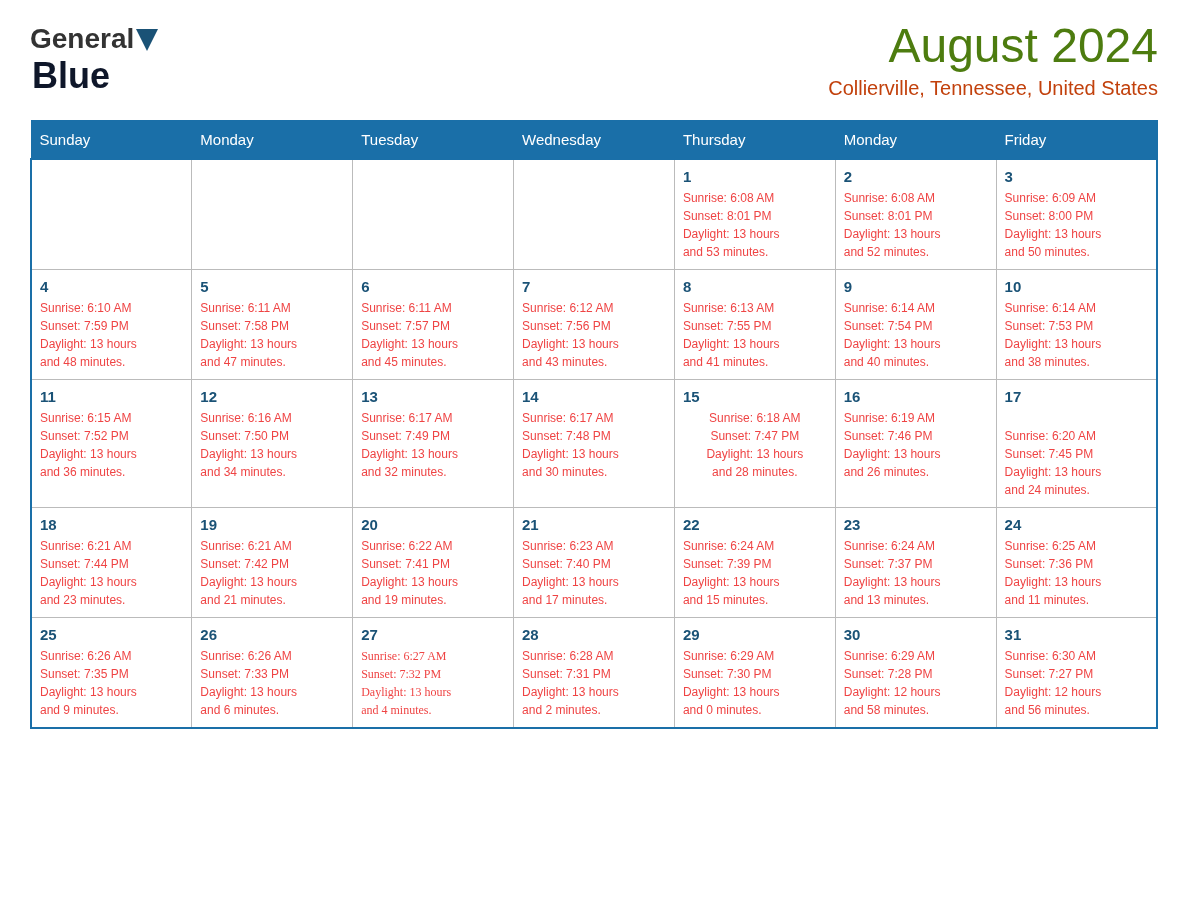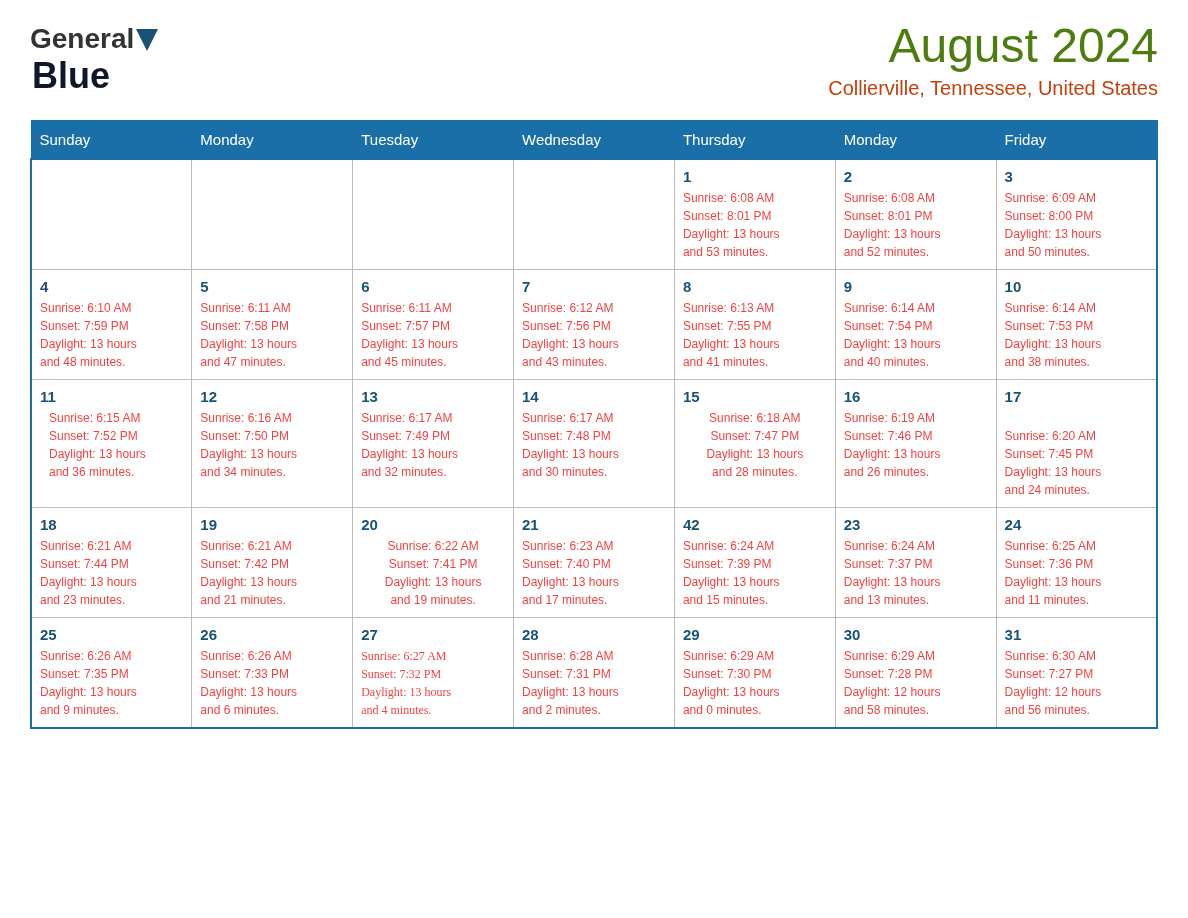--- a/index.html
+++ b/index.html
@@ -198,21 +198,21 @@
           <div class="day-number">10</div>
           <div class="day-info" style="white-space: pre-line;">Sunrise: 6:14 AM
 Sunset: 7:53 PM
 Daylight: 13 hours
 and 38 minutes.</div>
         </td>
       </tr>
       <tr>
         <td>
           <div class="day-number">11</div>
-          <div class="day-info" style="white-space: pre-line; margin-left: 9px;">Sunrise: 6:15 AM
+          <div class="day-info" style="white-space: pre-line;">Sunrise: 6:15 AM
 Sunset: 7:52 PM
 Daylight: 13 hours
 and 36 minutes.</div>
         </td>
         <td>
           <div class="day-number">12</div>
           <div class="day-info" style="white-space: pre-line;">Sunrise: 6:16 AM
 Sunset: 7:50 PM
 Daylight: 13 hours
 and 34 minutes.</div>
@@ -263,34 +263,34 @@
         </td>
         <td>
           <div class="day-number">19</div>
           <div class="day-info" style="white-space: pre-line;">Sunrise: 6:21 AM
 Sunset: 7:42 PM
 Daylight: 13 hours
 and 21 minutes.</div>
         </td>
         <td>
           <div class="day-number">20</div>
-          <div class="day-info" style="white-space: pre-line; text-align: center;">Sunrise: 6:22 AM
+          <div class="day-info" style="white-space: pre-line;">Sunrise: 6:22 AM
 Sunset: 7:41 PM
 Daylight: 13 hours
 and 19 minutes.</div>
         </td>
         <td>
           <div class="day-number">21</div>
           <div class="day-info" style="white-space: pre-line;">Sunrise: 6:23 AM
 Sunset: 7:40 PM
 Daylight: 13 hours
 and 17 minutes.</div>
         </td>
         <td>
-          <div class="day-number">42</div>
+          <div class="day-number">22</div>
           <div class="day-info" style="white-space: pre-line;">Sunrise: 6:24 AM
 Sunset: 7:39 PM
 Daylight: 13 hours
 and 15 minutes.</div>
         </td>
         <td>
           <div class="day-number">23</div>
           <div class="day-info" style="white-space: pre-line;">Sunrise: 6:24 AM
 Sunset: 7:37 PM
 Daylight: 13 hours

